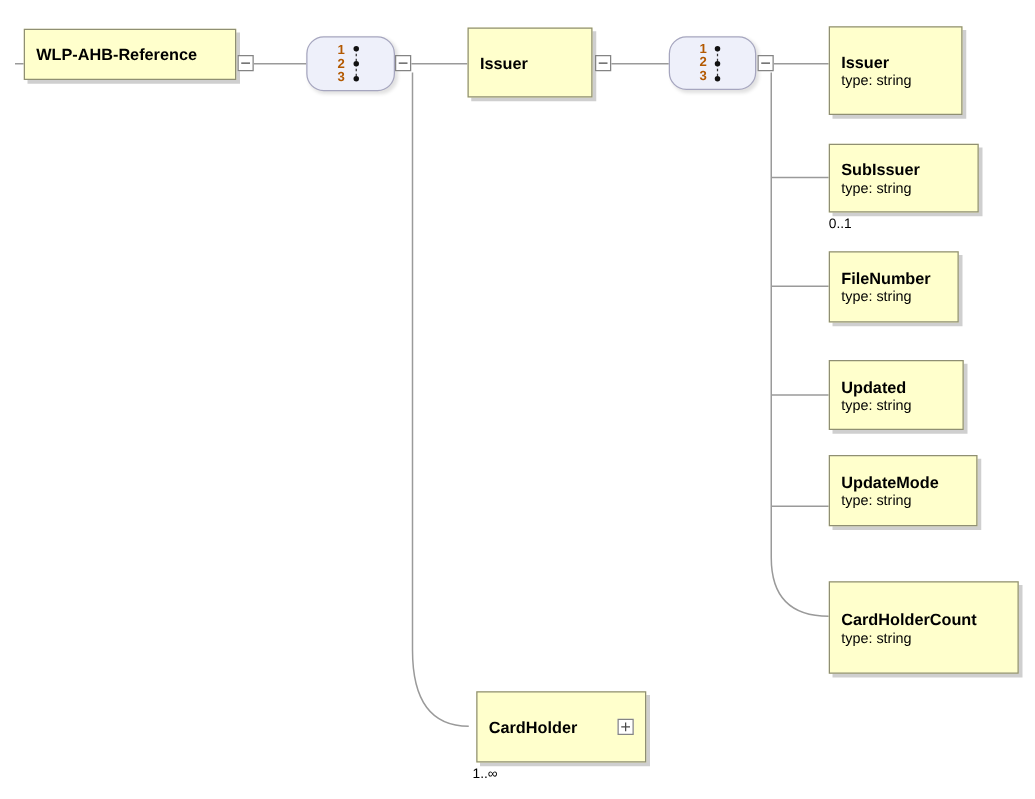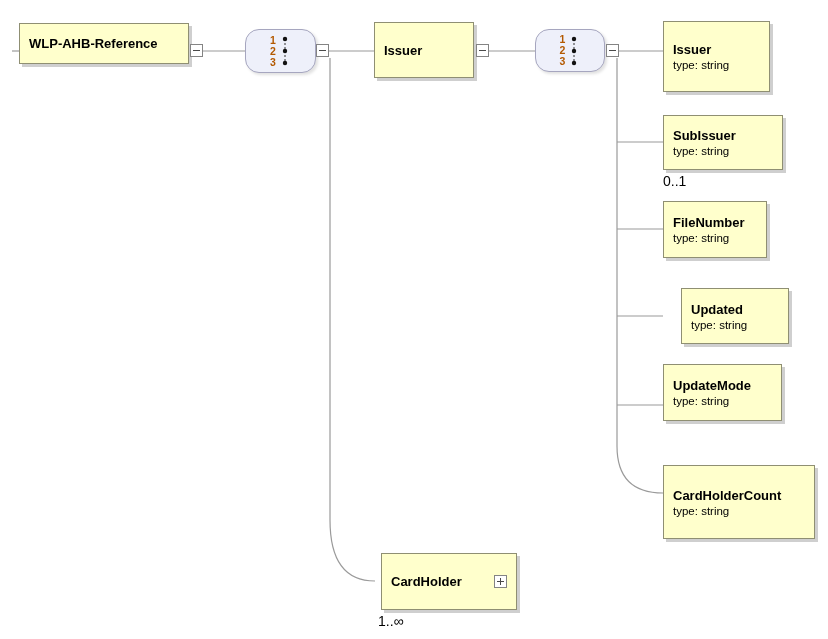--- a/index.html
+++ b/index.html
@@ -33,21 +33,21 @@
 
   
   .toggle{
     position:absolute;width:13px;height:13px;background:#ffffff;
     border:1px solid #848484;box-sizing:border-box;
     display:flex;align-items:center;justify-content:center;cursor:pointer;
   }
   .toggle .h{width:7px;height:1px;background:#4a4a4a;}
   .toggle .v{position:absolute;width:1px;height:7px;background:#4a4a4a;}
 
-  .occ{position:absolute;font-size:14px;color:#000;white-space:nowrap;}
+  .occ{position:absolute;font-size:11px;color:#000;white-space:nowrap;}
 </style>
 </head>
 <body>
 
 <div class="canvas">
 
   <svg class="connectors" viewBox="0 0 828 639" fill="none" stroke="#9a9a9a" stroke-width="1.2">
     <path d="M12 51 H19"></path>
     <path d="M203 51 H245"></path>
     <path d="M329 51 H374"></path>
@@ -118,21 +118,21 @@
     <div class="el-name">SubIssuer</div>
     <div class="el-type">type: string</div>
   </div>
   <div class="occ" style="left:663px;top:173px">0..1</div>
 
   <div class="node" style="left:663px;top:201px;width:104px;height:57px">
     <div class="el-name">FileNumber</div>
     <div class="el-type">type: string</div>
   </div>
 
-  <div class="node" style="left:681px;top:288px;width:108px;height:56px">
+  <div class="node" style="left:663px;top:288px;width:108px;height:56px">
     <div class="el-name">Updated</div>
     <div class="el-type">type: string</div>
   </div>
 
   <div class="node" style="left:663px;top:364px;width:119px;height:57px">
     <div class="el-name">UpdateMode</div>
     <div class="el-type">type: string</div>
   </div>
 
   <div class="node" style="left:663px;top:465px;width:152px;height:74px">

